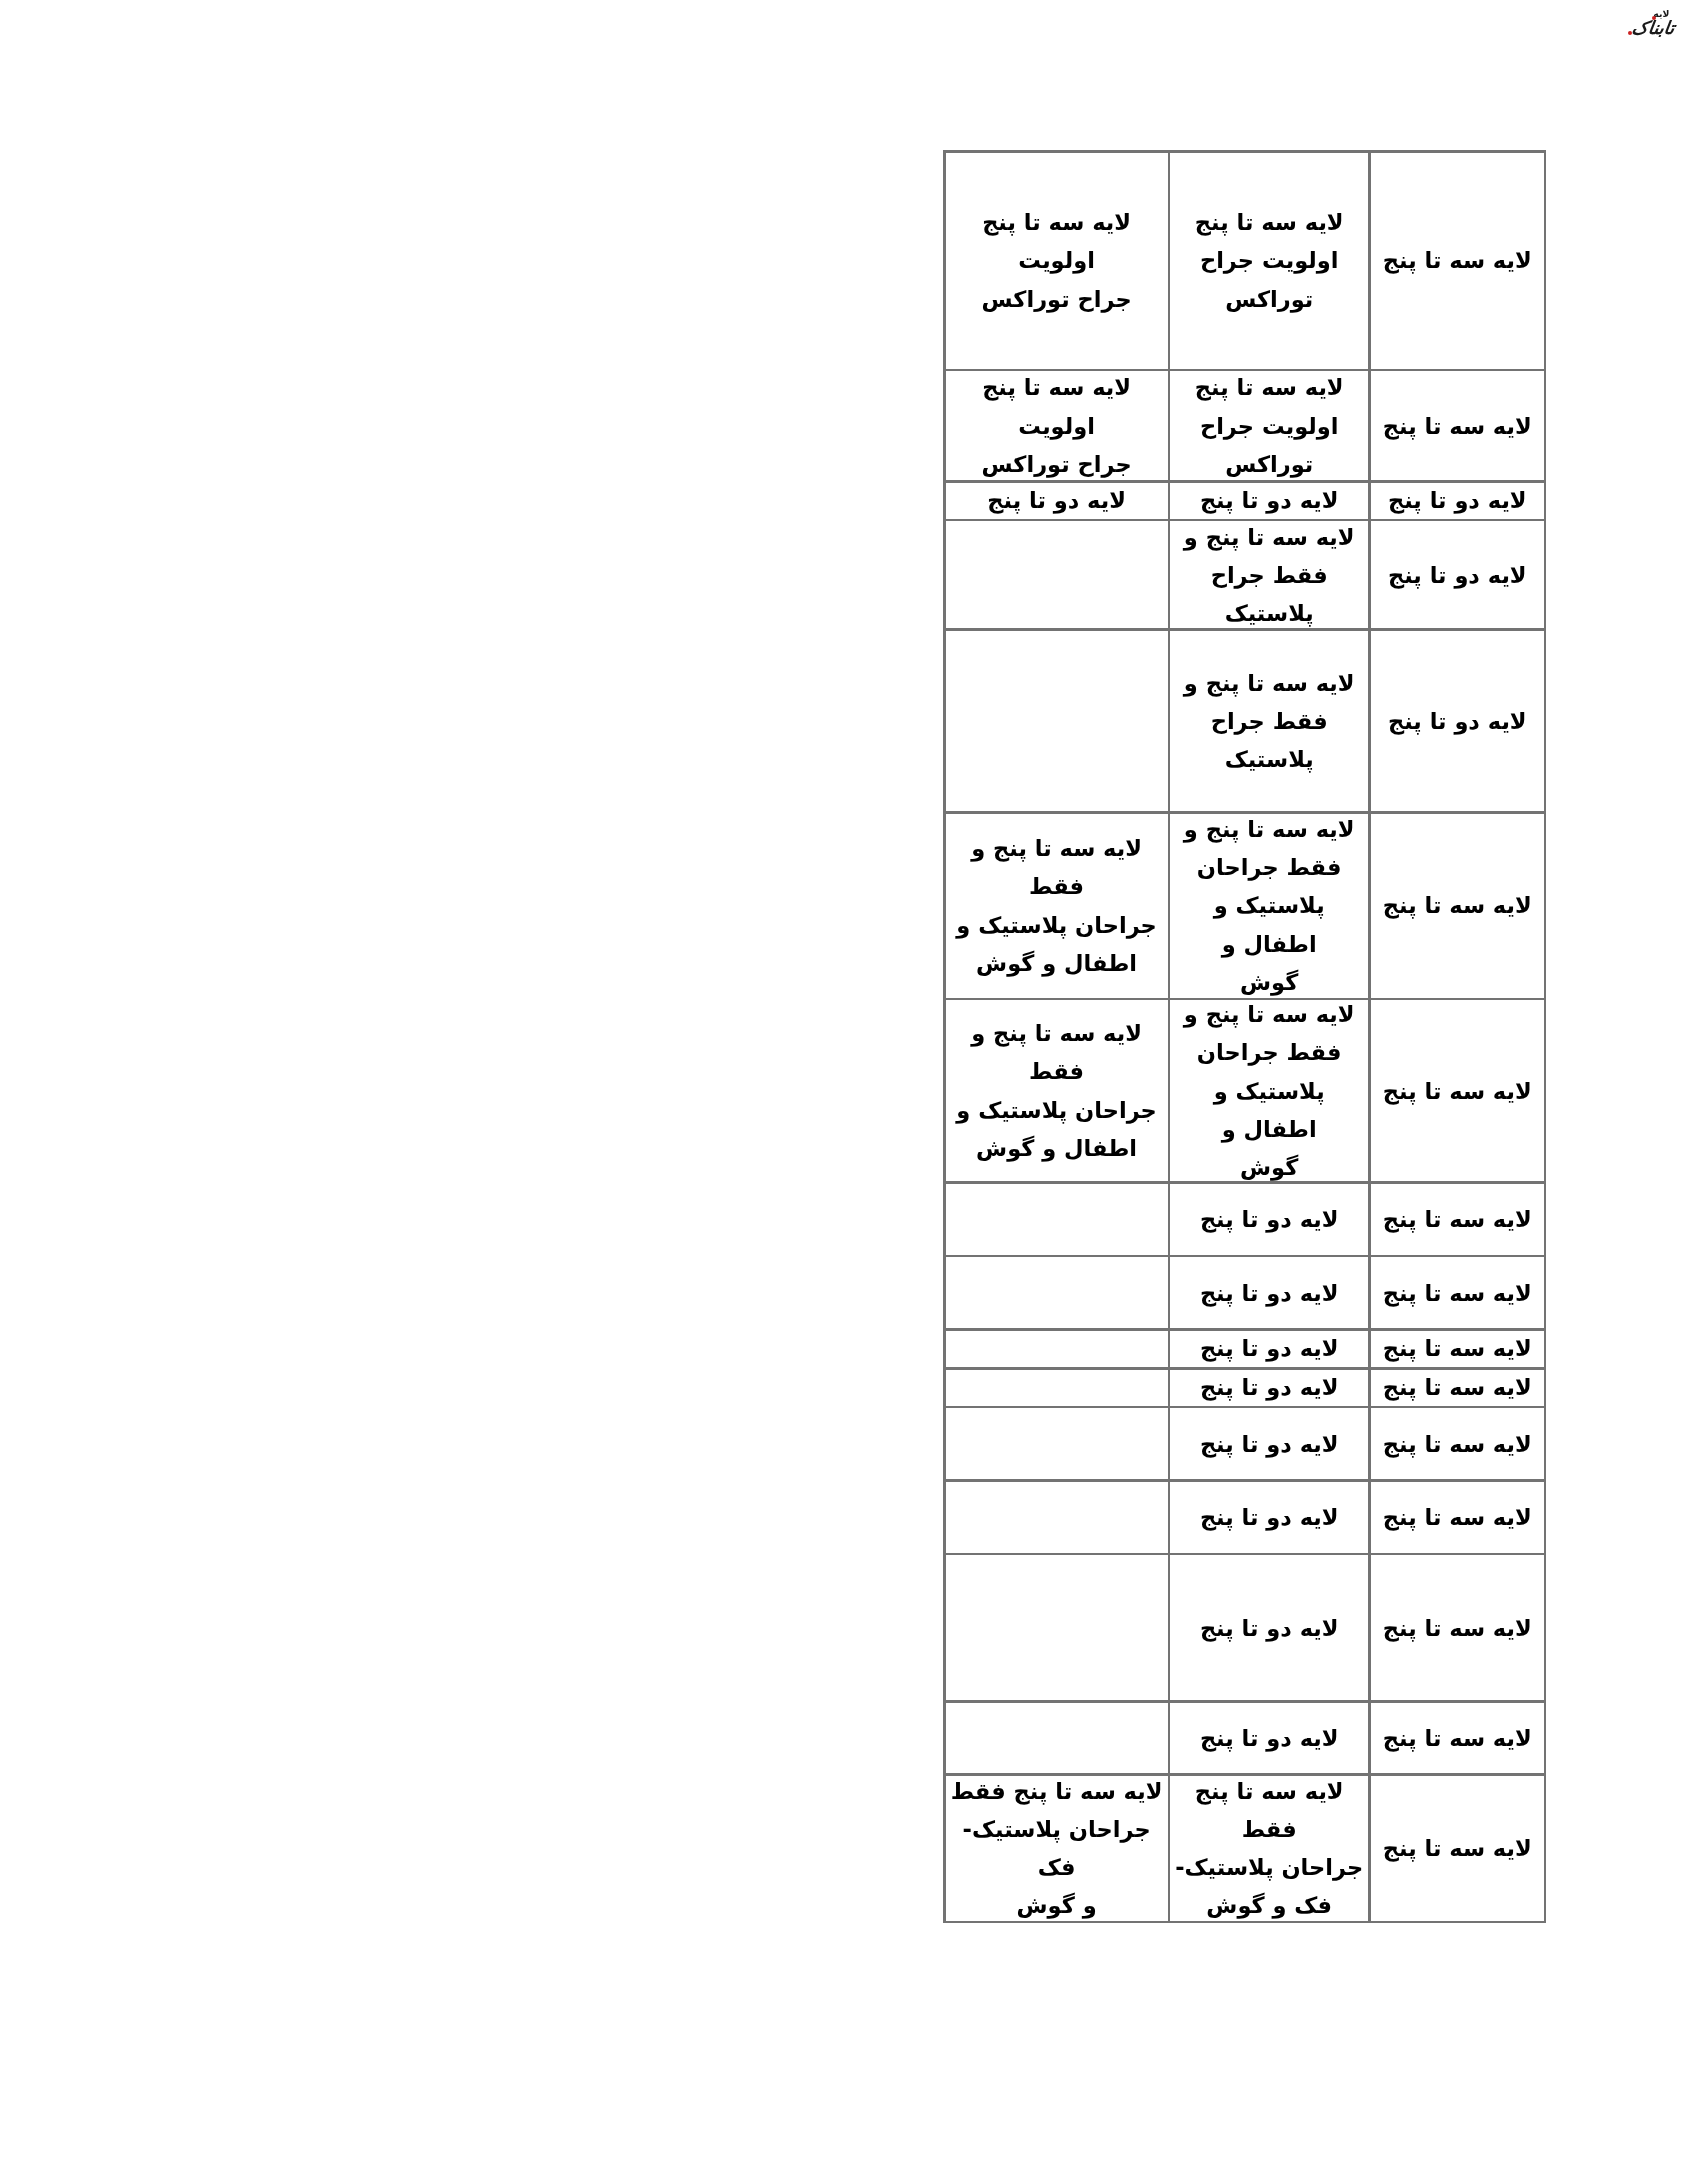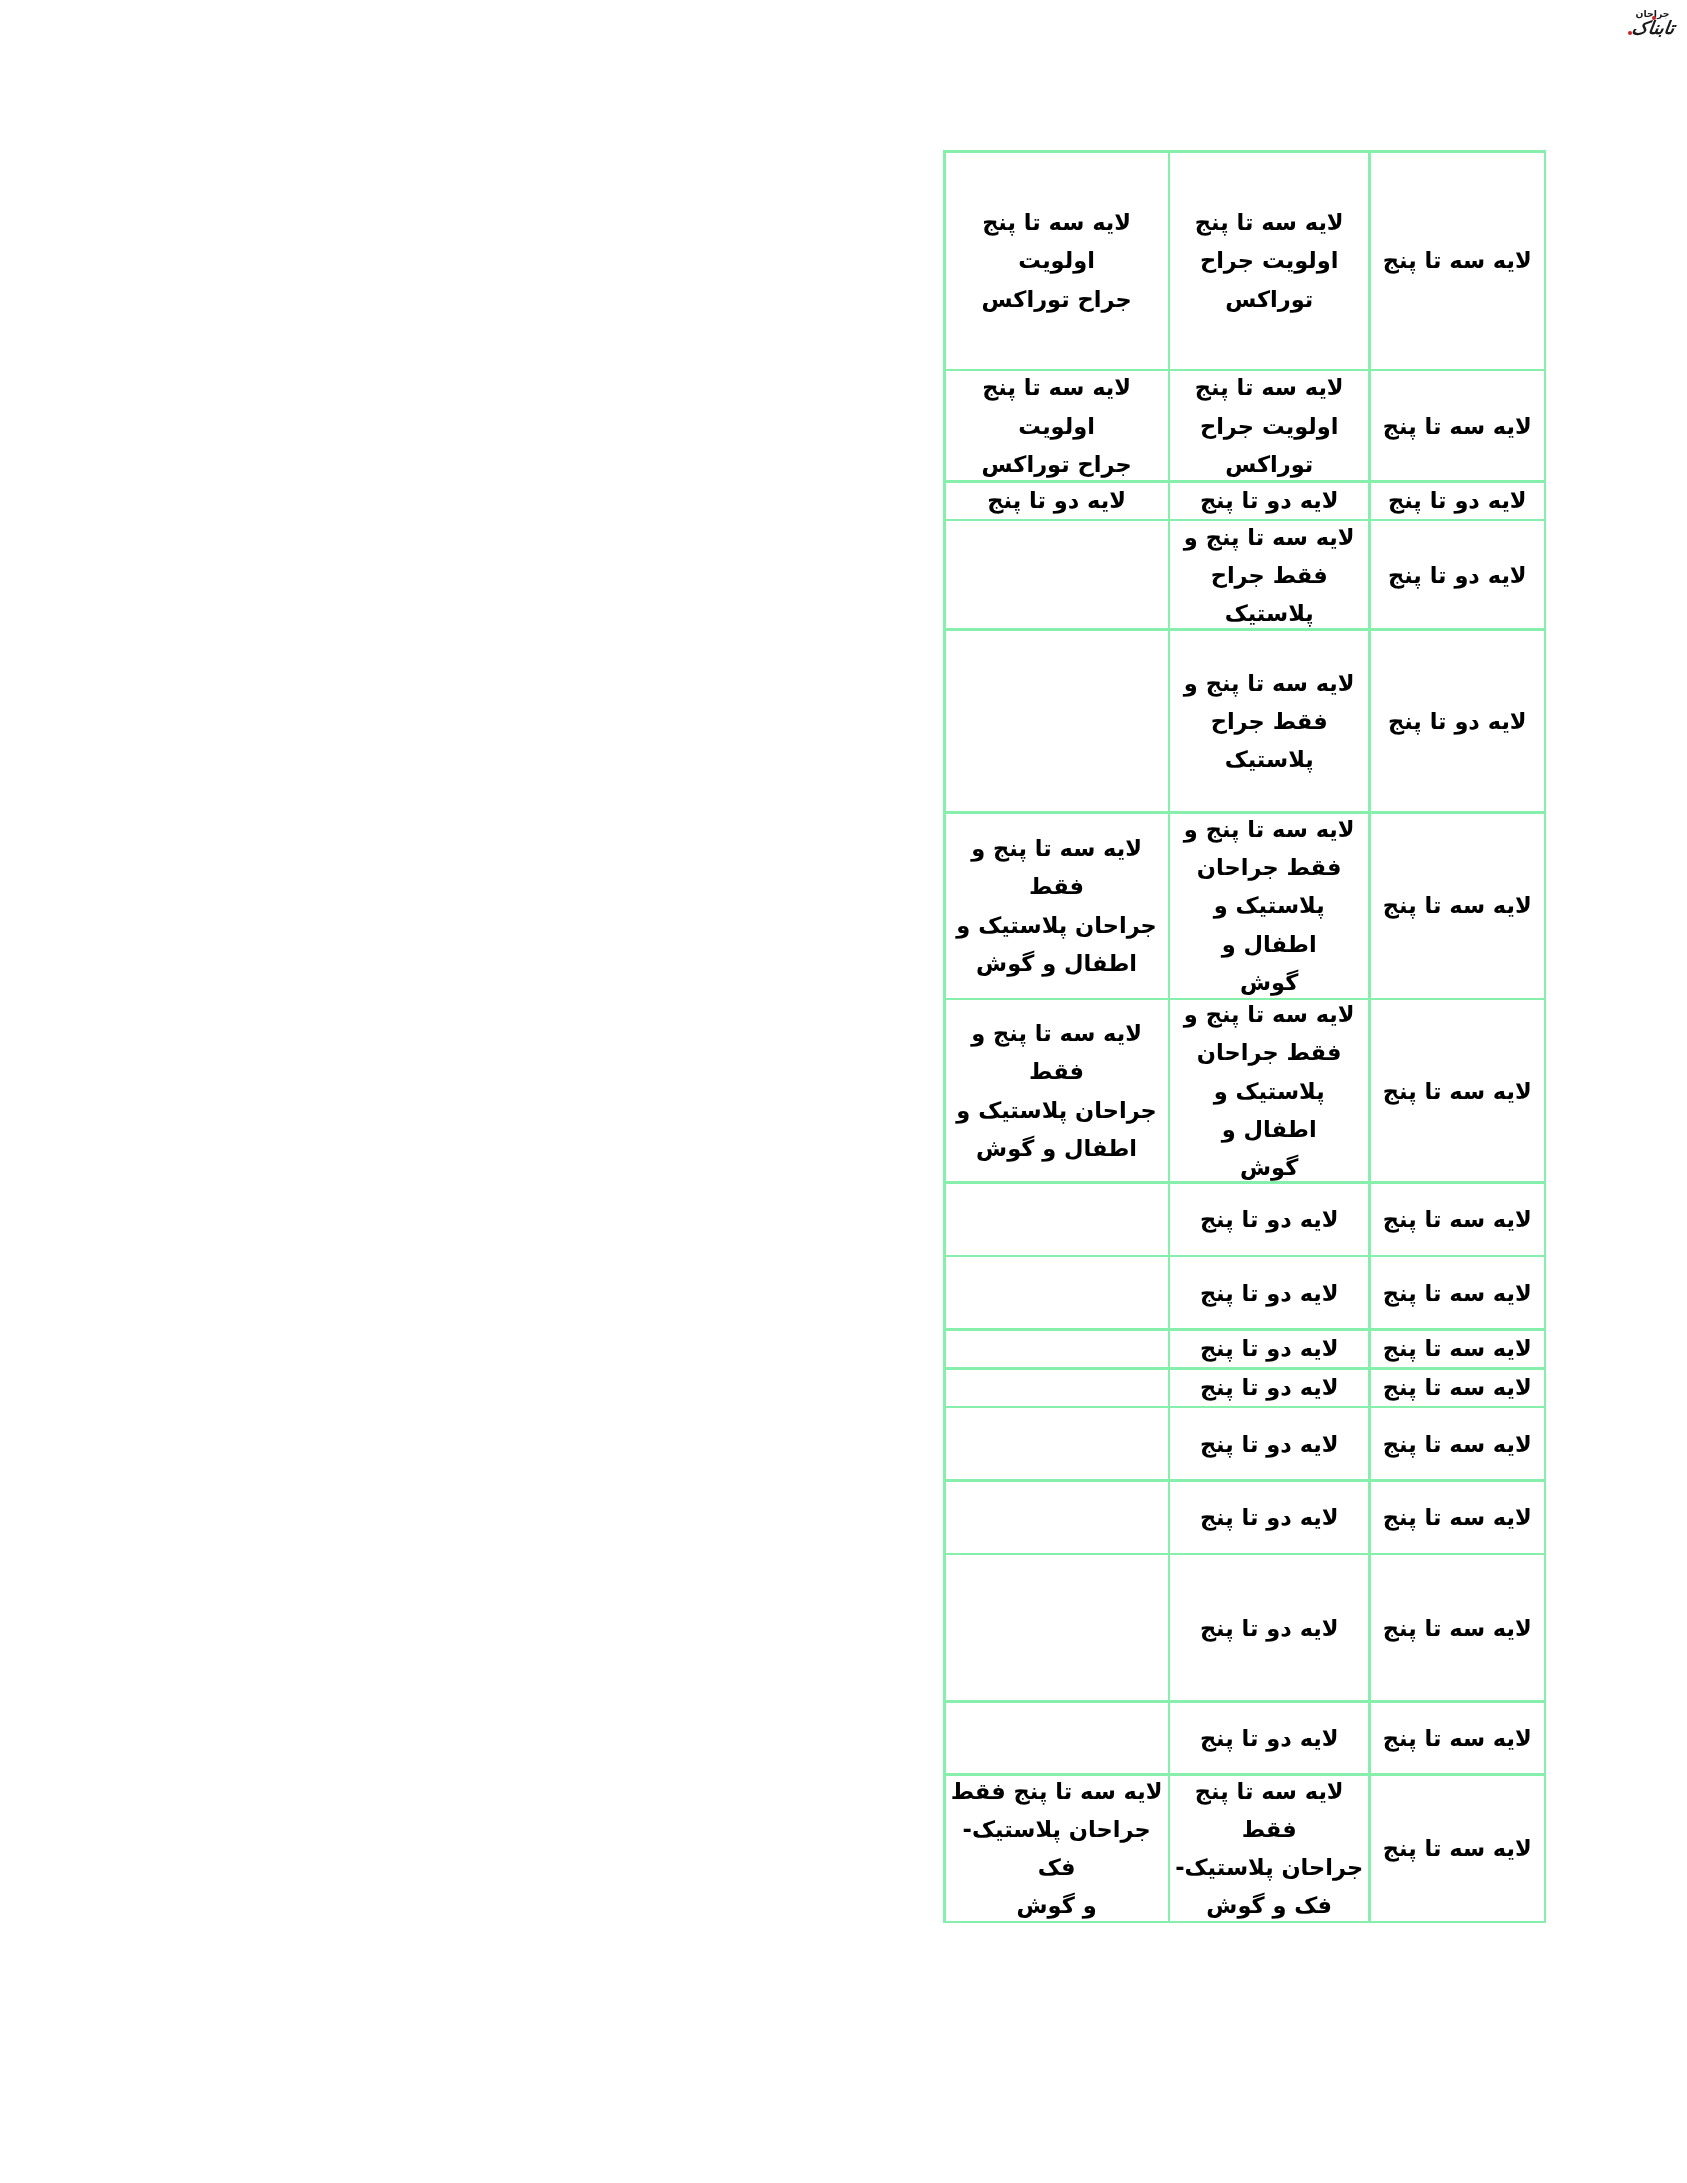--- a/index.html
+++ b/index.html
@@ -48,21 +48,21 @@
     background: #cc2222;
   }
   .logo-dot.dot1 { right: 20px; top: 8px; }
   .logo-dot.dot2 { right: 44px; top: 22.5px; }
 
   
   .grid-table {
     position: absolute;
     left: 943px;
     top: 150px;
-    background: #86efac;
+    background: #737373;
     display: grid;
     grid-template-columns: 222px 198px 173px;
     grid-template-rows: 216px 109px 36px 107px 180px 184px 181px 71px 71px 36px 36px 71px 71px 145px 70px 145px;
     gap: 2.6px;
     padding: 2.6px;
   }
   .cell {
     background: #ffffff;
     display: flex;
     align-items: center;
@@ -77,21 +77,21 @@
     padding: 0 4px;
   }
   .cell.slim { line-height: 1.2; }
 </style>
 </head>
 <body>
 
 <div class="sheet">
 
   <div class="logo">
-    <span class="logo-sub">جراحان</span>
+    <span class="logo-sub">لایه</span>
     <span class="logo-main">تابناک</span>
     <span class="logo-dot dot1"></span>
     <span class="logo-dot dot2"></span>
   </div>
 
   <div class="grid-table">
 
     <div class="cell" dir="rtl" lang="fa">لایه سه تا پنج اولویت
 جراح توراکس</div>
     <div class="cell" dir="rtl" lang="fa">لایه سه تا پنج

